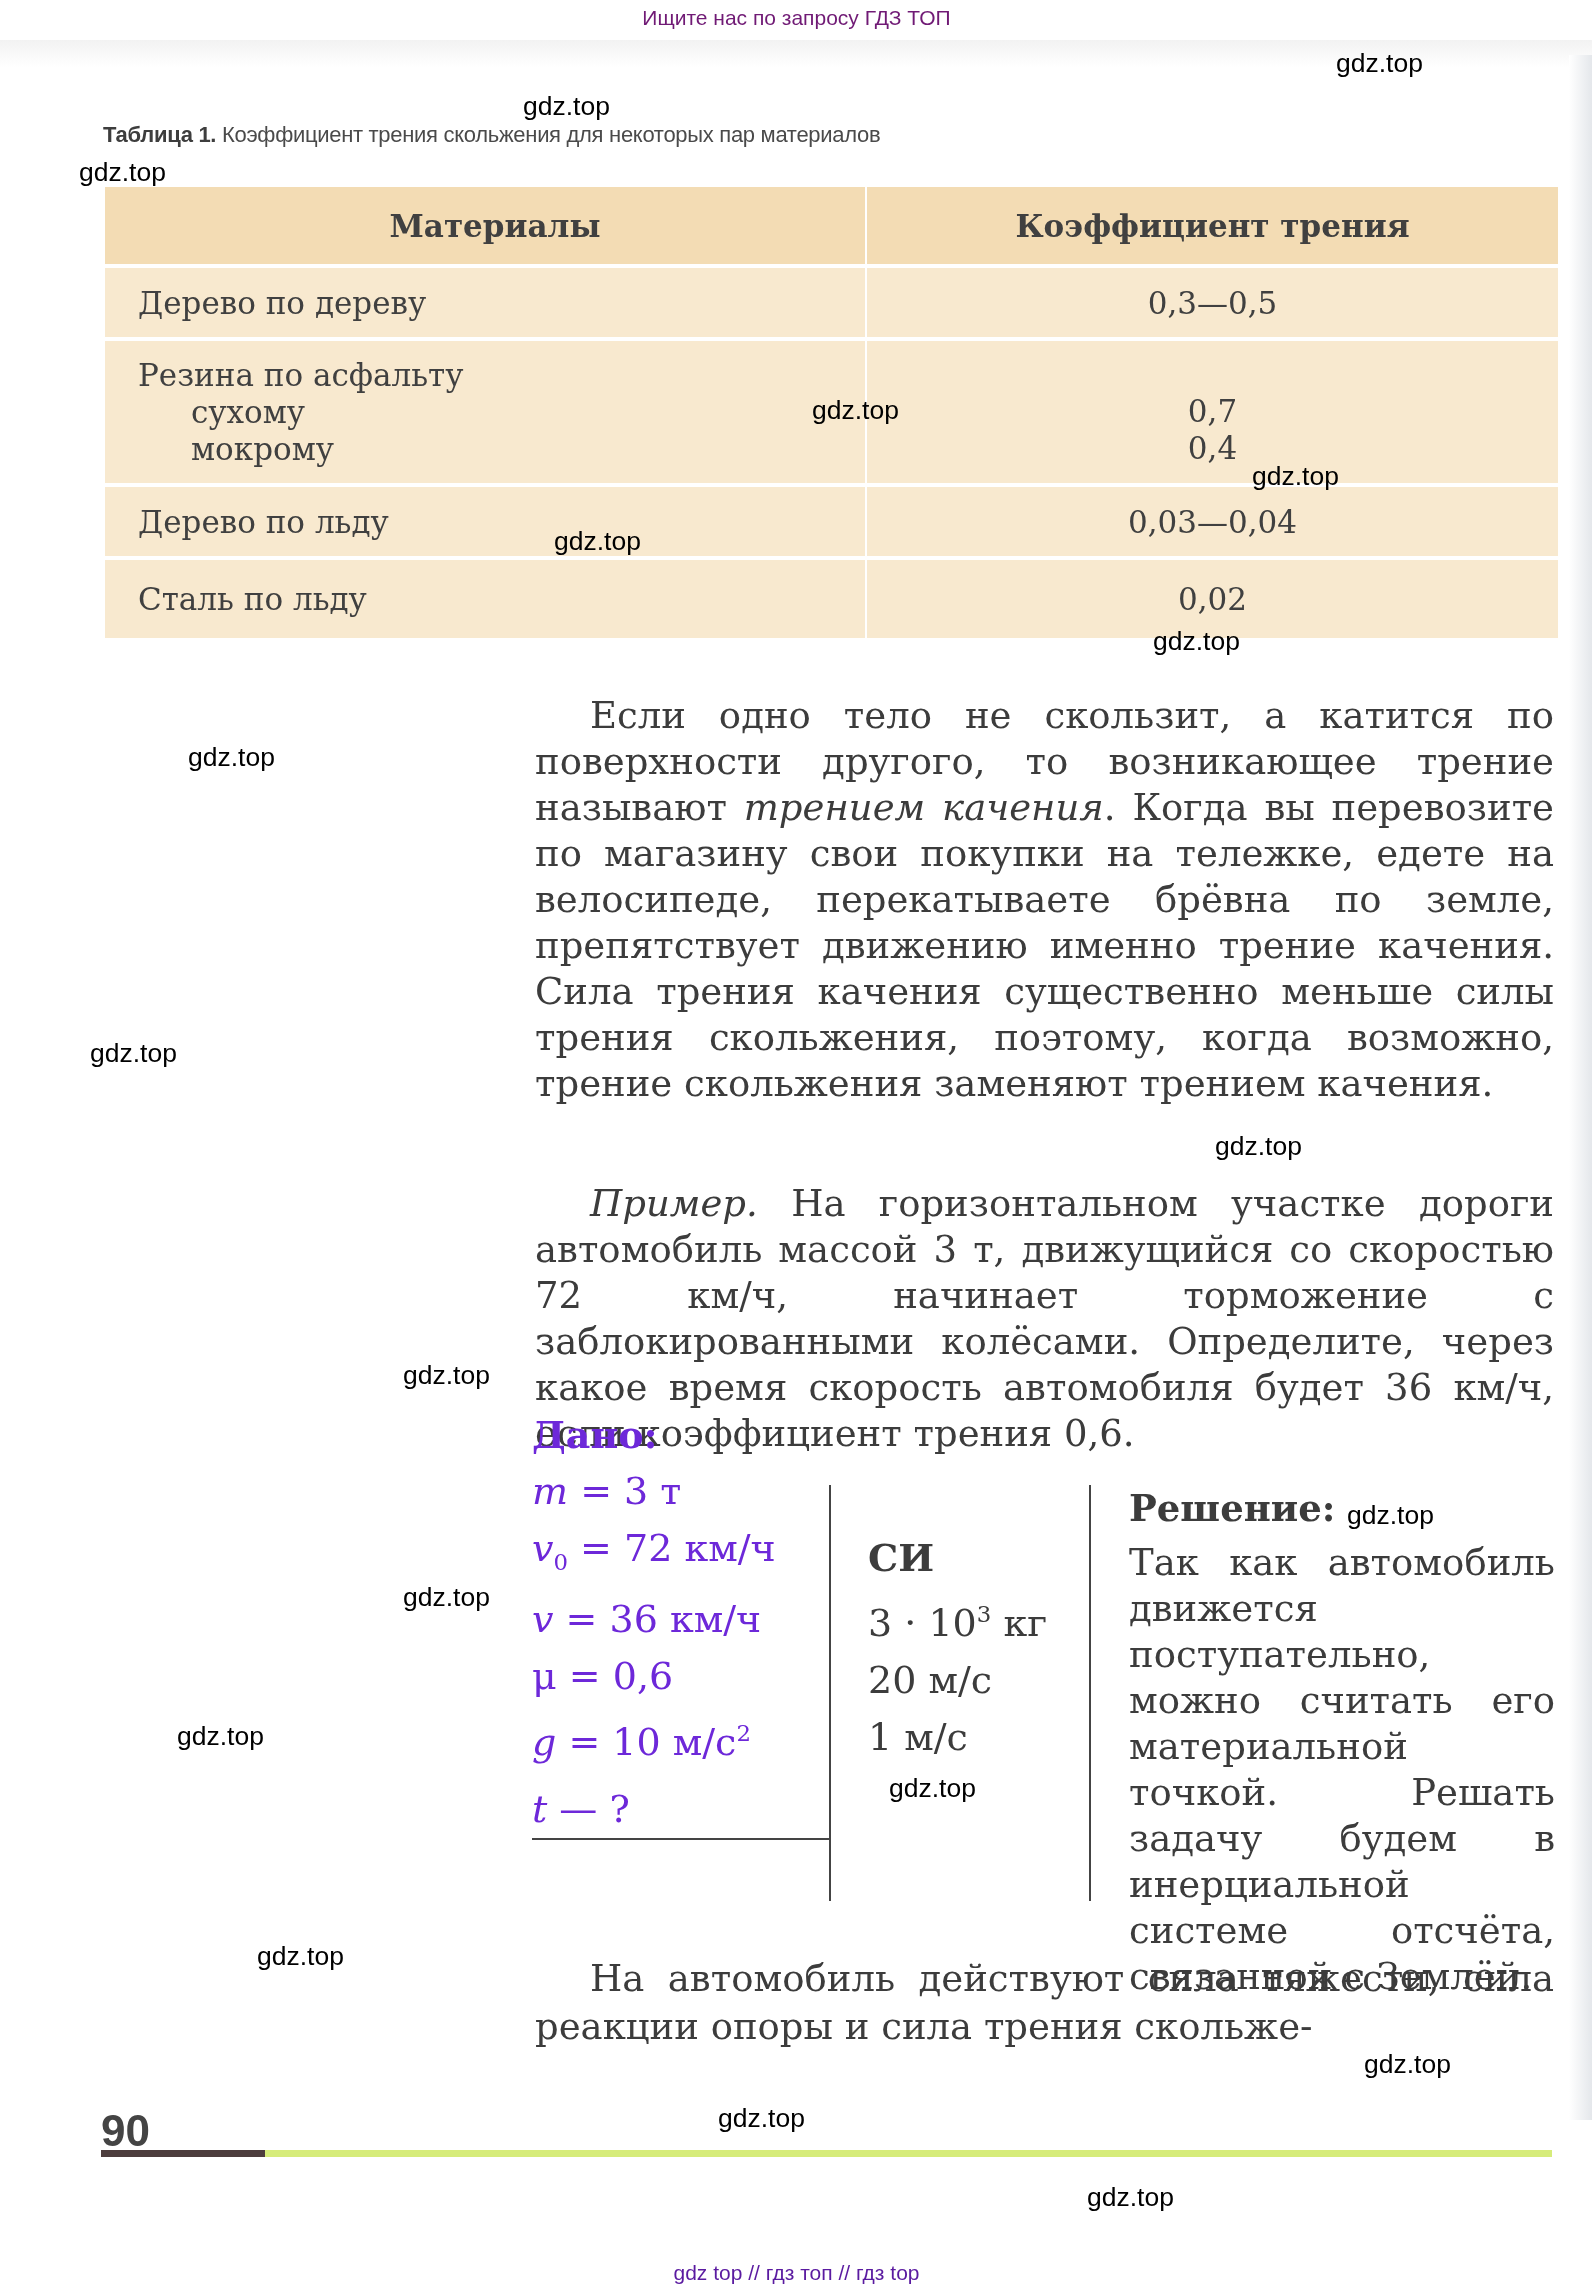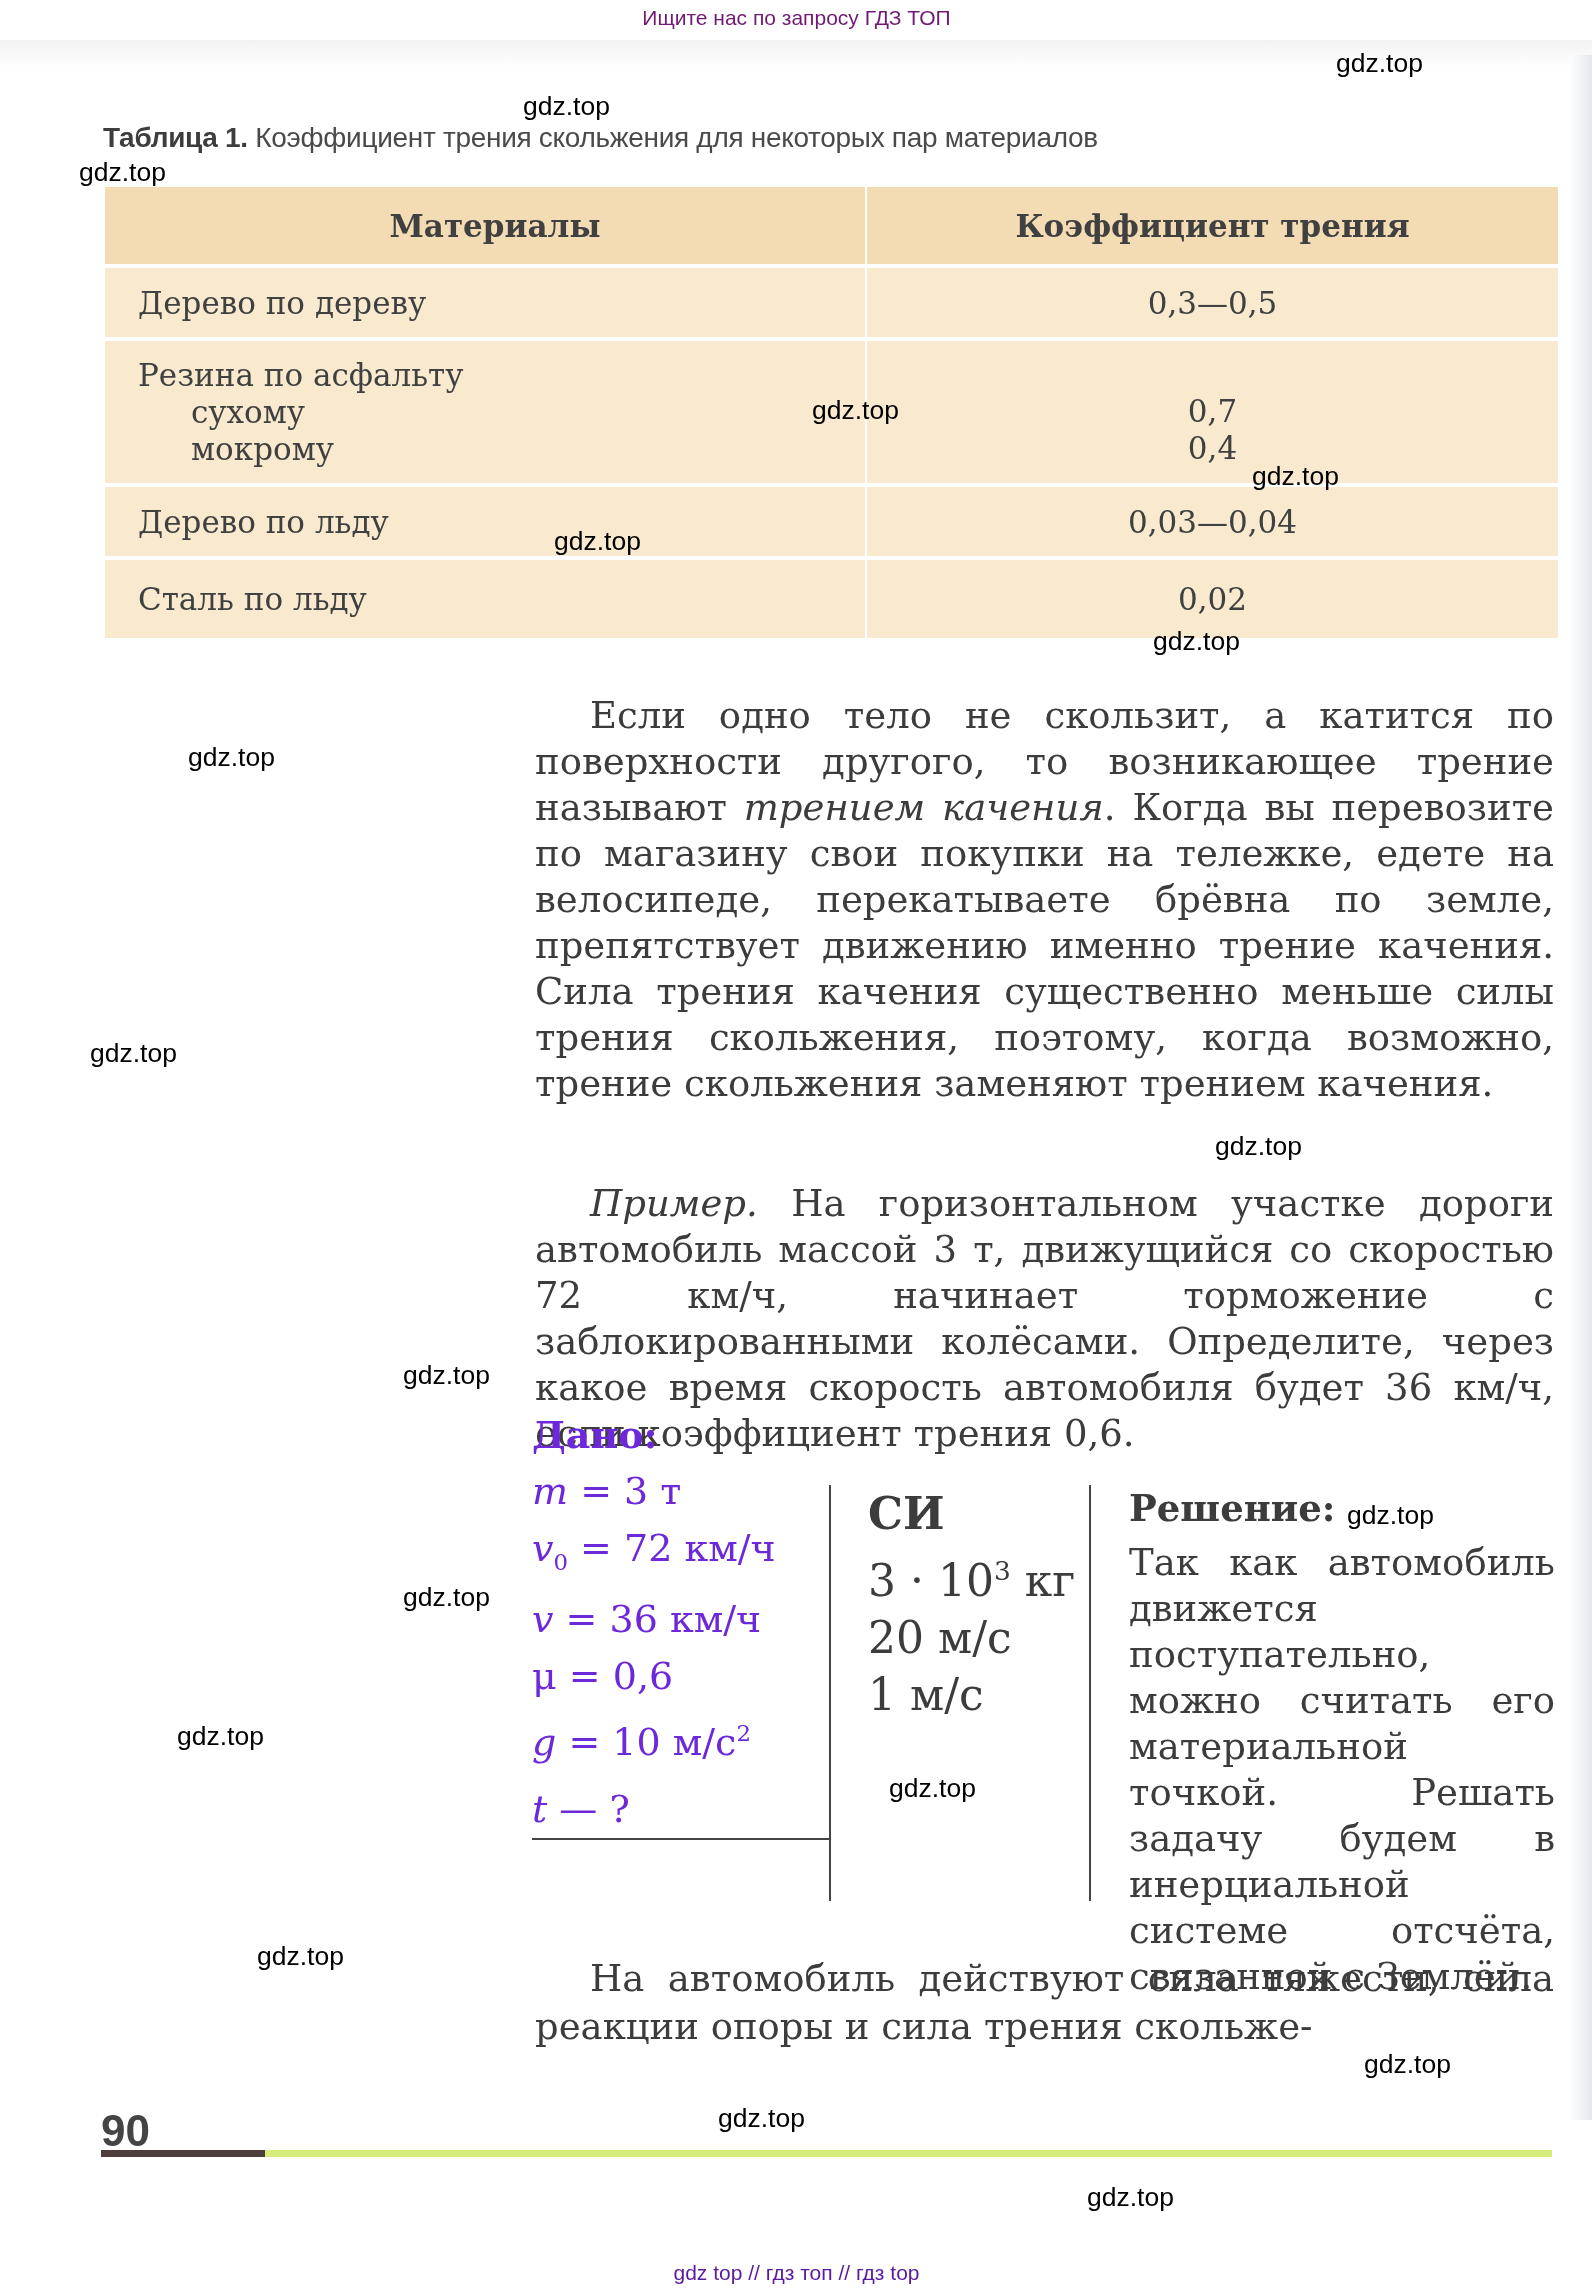--- a/index.html
+++ b/index.html
@@ -2,34 +2,34 @@
 <html style="font-size:14.6px"><head>
 <meta charset="utf-8">
 <style>
   html, body { margin:0; padding:0; }
   body { width:1593px; height:2294px; position:relative; background:#ffffff; overflow:hidden; font-family:"DejaVu Serif", serif; color:#3a3a3a; }
   .abs { position:absolute; }
   .top-banner { left:0; top:5.5px; width:1593px; text-align:center; font-family:"Liberation Sans", sans-serif; font-size:21px; color:#701a75; }
   .topshade { left:0; top:40px; width:1593px; height:27.4px; background:linear-gradient(#f2f2f2,#ffffff); }
   .rightshade { right:0; top:55px; width:24px; height:2065px; background:linear-gradient(90deg,#ffffff,#e3e6ea); }
   .wm { font-family:"Liberation Sans", sans-serif; font-size:26.5px; color:#000; white-space:nowrap; }
-  .caption { left:103px; top:122px; font-family:"Liberation Sans", sans-serif; font-size:28px; color:#4a4a4a; white-space:nowrap; letter-spacing:-0.3px; }
+  .caption { left:103px; top:122px; font-family:"Liberation Sans", sans-serif; font-size:22px; color:#4a4a4a; white-space:nowrap; letter-spacing:-0.3px; }
   .caption b { color:#3d3d3d; }
   table.fr { position:absolute; left:105px; top:187px; width:1453px; border-collapse:separate; border-spacing:0; font-family:"DejaVu Serif", serif; font-size:31px; color:#404040; }
   table.fr th { background:#f3dcb4; font-weight:bold; height:75px; text-align:center; border-bottom:4.6px solid #fff; }
   table.fr td { background:#f8e9cf; border-bottom:4.6px solid #fff; vertical-align:middle; }
   table.fr th:first-child, table.fr td:first-child { border-right:2.7px solid #fff; width:726px;padding-left:21px; }
   table.fr td.mat { padding-left:33px;margin-left:36px; }
   table.fr td.val { text-align:center; }
   .sub { padding-left:53px; display:block; }
   .para { left:535px; width:1019px; font-size:37px; line-height:46px; text-align:justify; color:#3c3c3c; }
   .para p { margin:0; text-indent:55px; }
   .para i { font-style:italic; }
   .given { left:532px; top:1406px; width:302px; font-size:38px; line-height:57px; color:#6d28d9; }
-  .si { left:868px; top:1485px; width:210px; font-size:44px; line-height:57px; color:#3c3c3c; }
+  .si { left:868px; top:1529px; width:210px; font-size:38px; line-height:57px; color:#3c3c3c; }
   .sol { left:1129px; top:1485px; width:426px; font-size:37px; line-height:46px; text-align:justify; color:#3c3c3c; }
   .bold { font-weight:bold; }
   .vline1 { left:829px; top:1485px; width:1.8px; height:416px; background:#444; }
   .vline2 { left:1089px; top:1485px; width:1.8px; height:416px; background:#444; }
   .hline { left:532px; top:1838px; width:298px; height:1.8px; background:#444; }
   .cont { left:535px; top:1955px; width:1019px; font-size:37px; line-height:48px; text-align:justify; color:#3c3c3c; }
   .cont p { margin:0; text-indent:55px; }
   .pagenum { left:101px; top:2106px; font-family:"Liberation Sans", sans-serif; font-weight:bold; font-size:44px; color:#444; }
   .barDark { left:101px; top:2150px; width:164px; height:7.3px; background:#4d3d3d; }
   .barGreen { left:265px; top:2150px; width:1287px; height:7.3px; background:#d6ec7a; }

